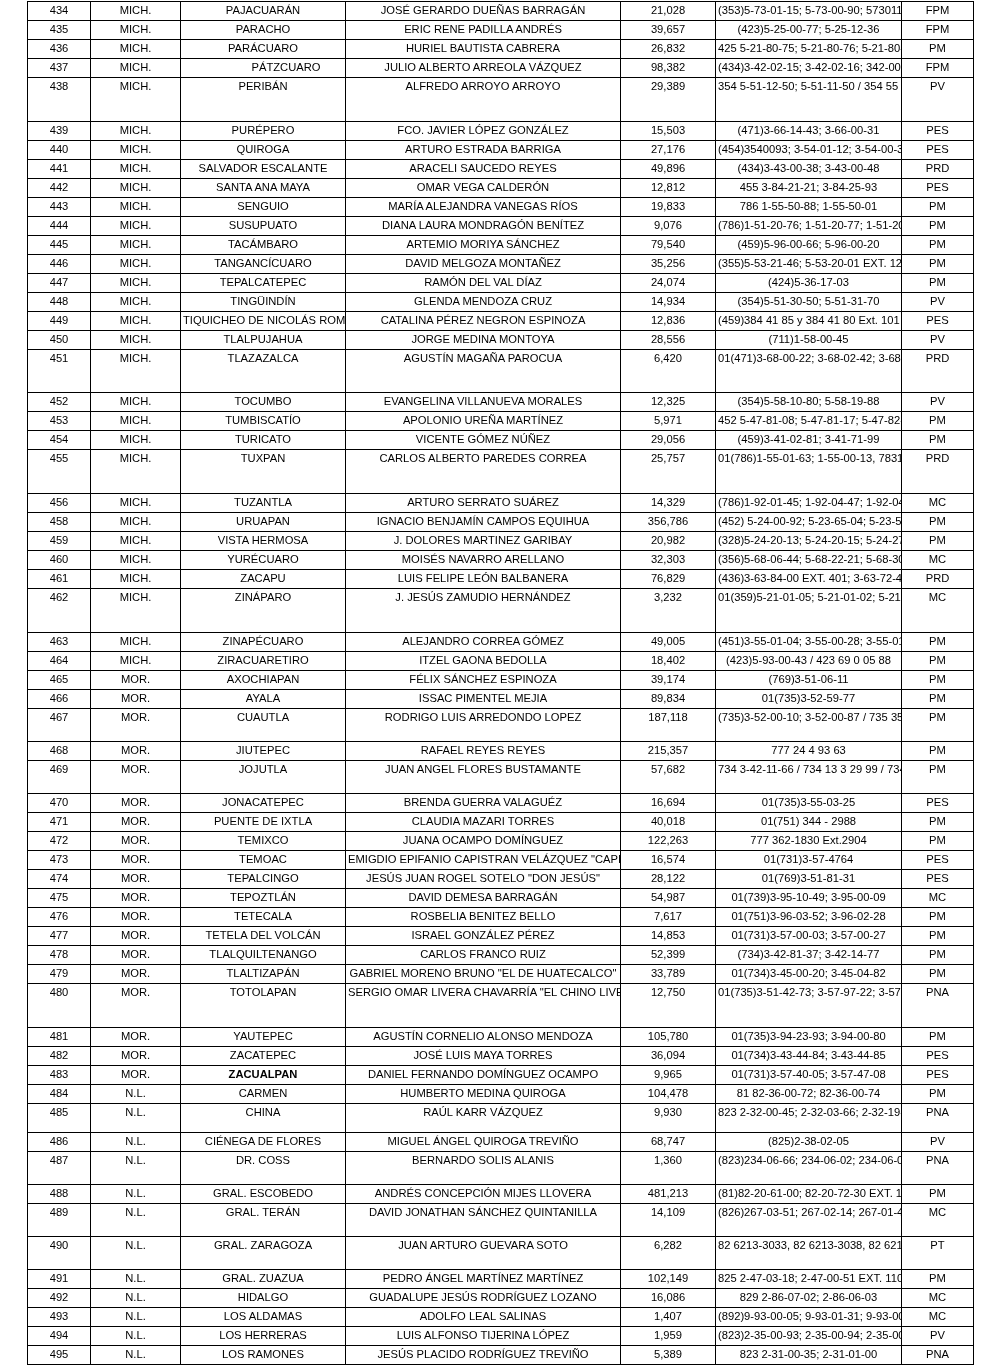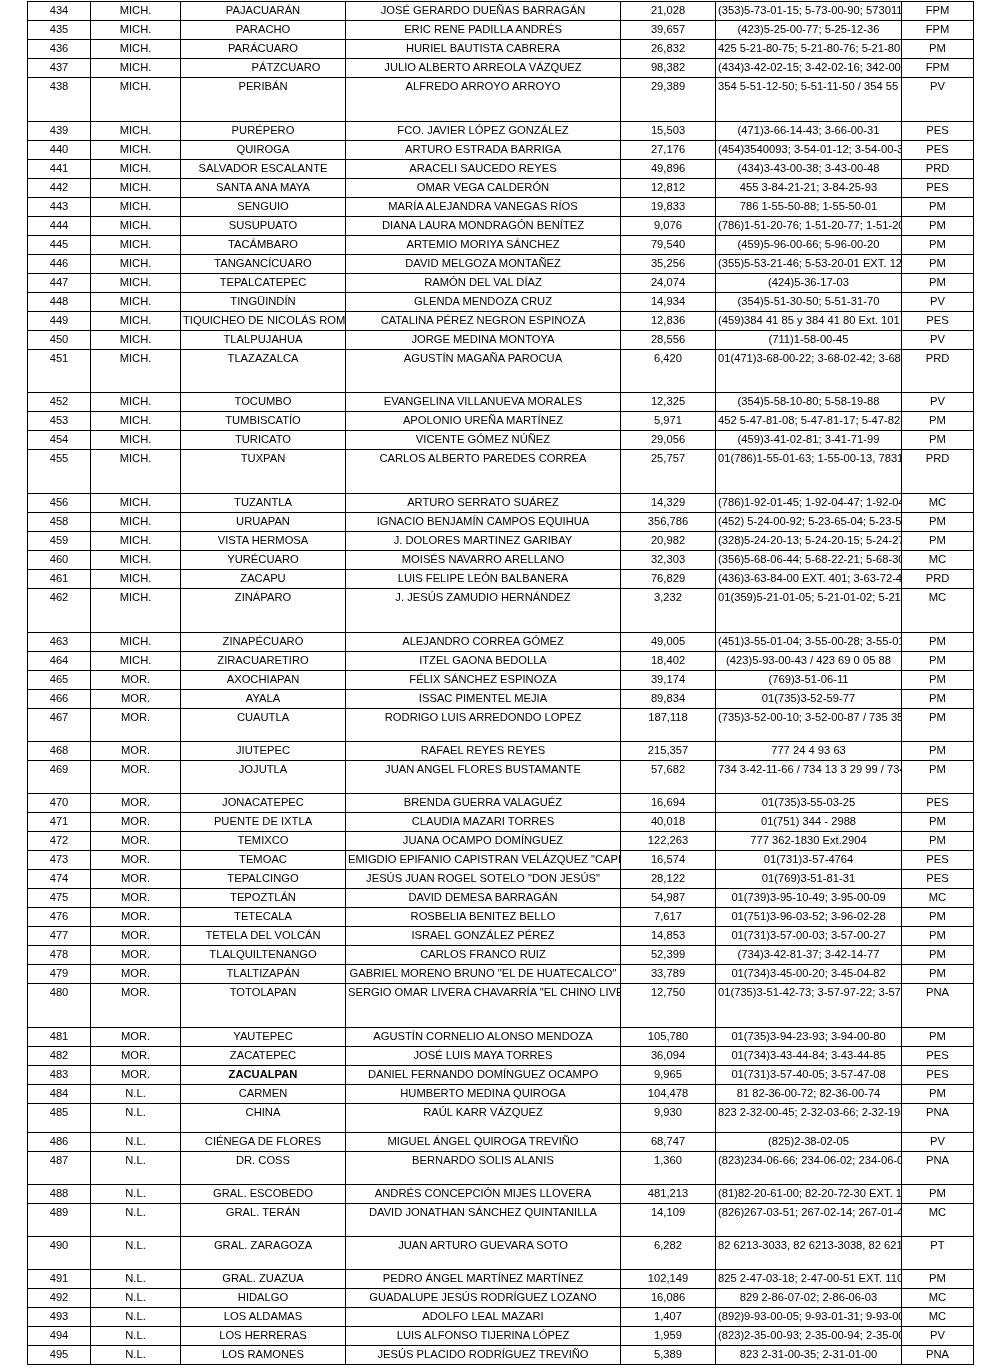--- a/index.html
+++ b/index.html
@@ -586,21 +586,21 @@
           <td class="c-muni" style="height: 19px;">HIDALGO</td>
           <td class="c-person" style="height: 19px;">GUADALUPE JESÚS RODRÍGUEZ LOZANO</td>
           <td class="c-pop" style="height: 19px;">16,086</td>
           <td class="c-phone" style="height: 19px;">829 2-86-07-02; 2-86-06-03</td>
           <td class="c-party" style="height: 19px;">MC</td>
         </tr>
         <tr>
           <td class="c-num" style="height: 19px;">493</td>
           <td class="c-state" style="height: 19px;">N.L.</td>
           <td class="c-muni" style="height: 19px;">LOS ALDAMAS</td>
-          <td class="c-person" style="height: 19px;">ADOLFO LEAL MAZARI</td>
+          <td class="c-person" style="height: 19px;">ADOLFO LEAL SALINAS</td>
           <td class="c-pop" style="height: 19px;">1,407</td>
           <td class="c-phone" style="height: 19px;">(892)9-93-00-05; 9-93-01-31; 9-93-00-07</td>
           <td class="c-party" style="height: 19px;">MC</td>
         </tr>
         <tr>
           <td class="c-num" style="height: 19px;">494</td>
           <td class="c-state" style="height: 19px;">N.L.</td>
           <td class="c-muni" style="height: 19px;">LOS HERRERAS</td>
           <td class="c-person" style="height: 19px;">LUIS ALFONSO TIJERINA LÓPEZ</td>
           <td class="c-pop" style="height: 19px;">1,959</td>

